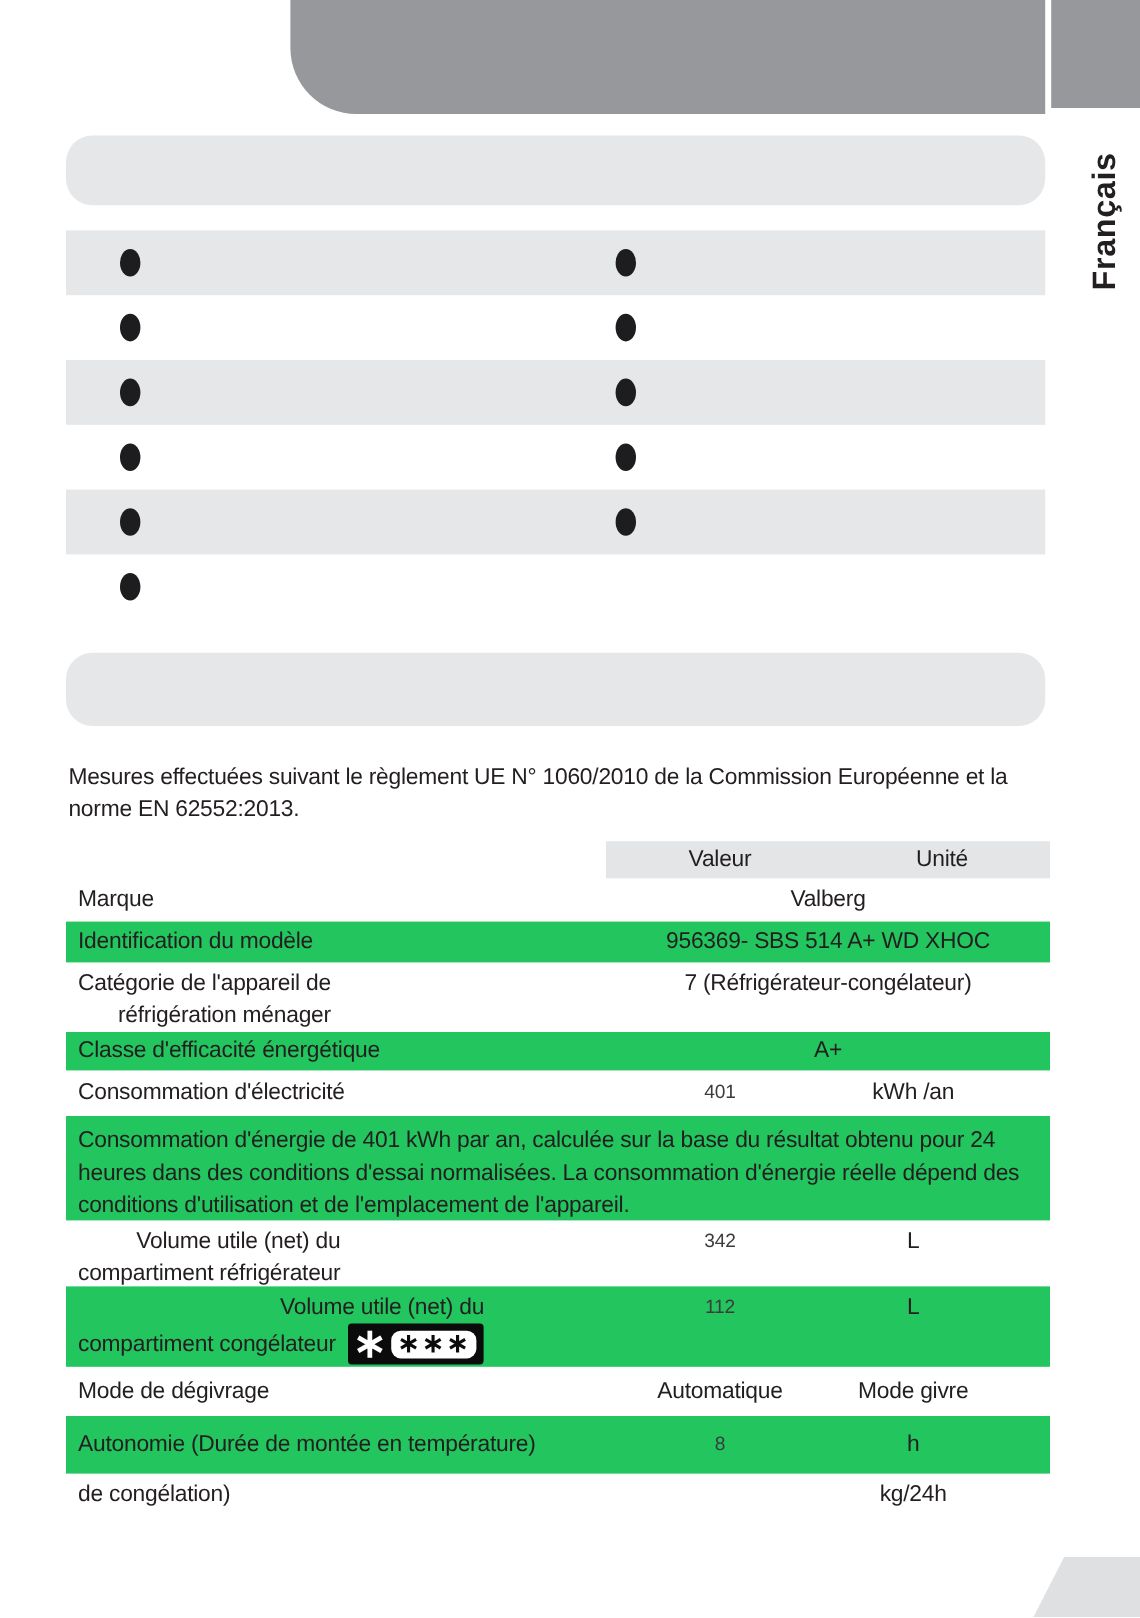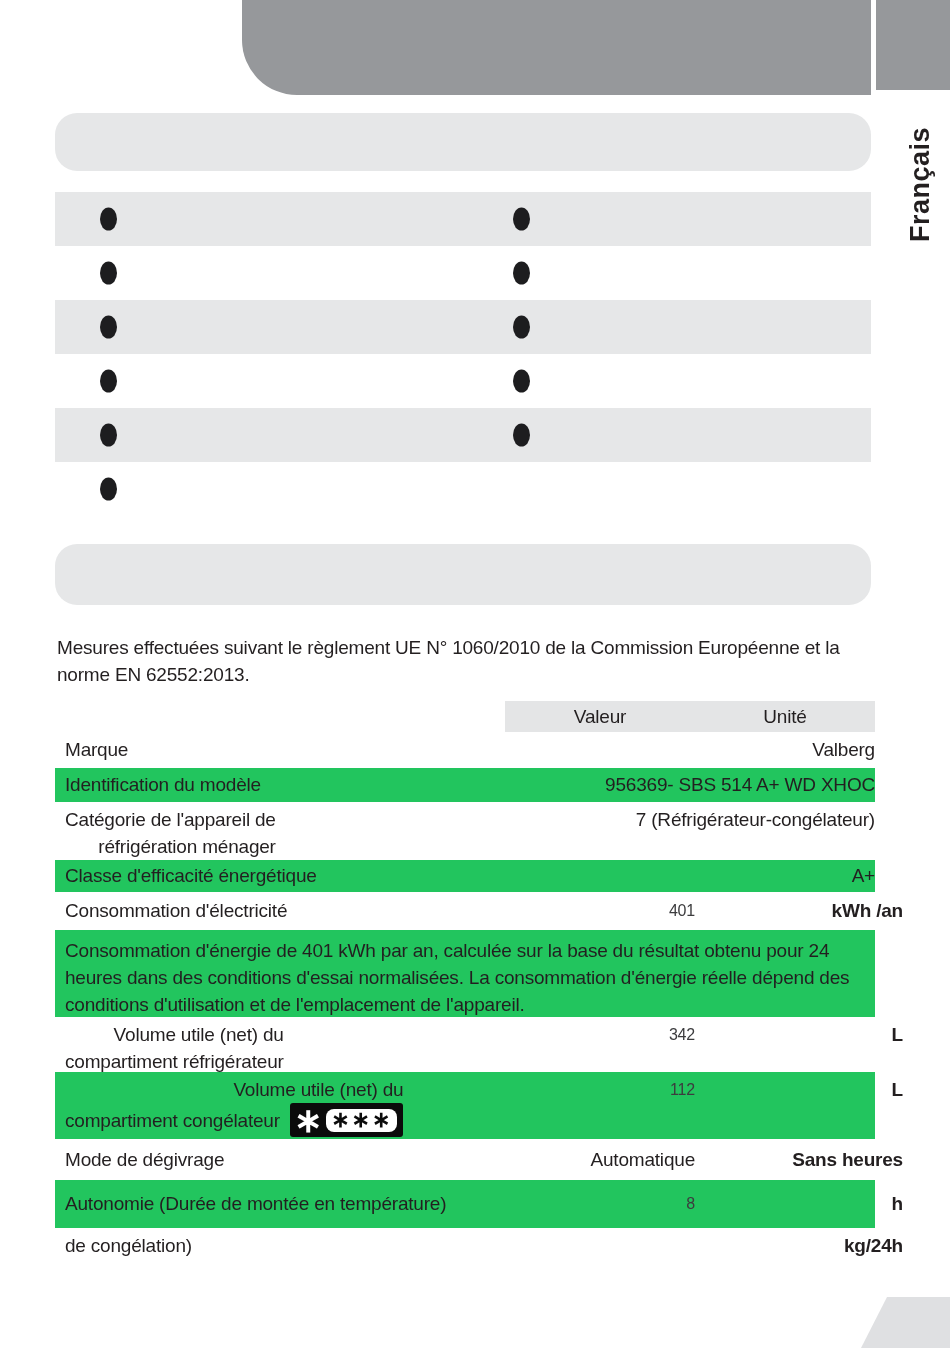--- a/index.html
+++ b/index.html
@@ -32,22 +32,22 @@
 
   
   .tbl{position:absolute;left:55px;top:689px;width:820px;font-size:19px;margin-top:12px;}
   .trow{position:relative;}
   .trow.g{background:#22c55e;}
   .thead{height:31px;}
   .thead .hband{position:absolute;left:450px;top:0;width:370px;height:100%;background:#e4e5e6;}
   .hcell{position:absolute;top:50%;transform:translateY(-50%);text-align:center;}
   .hval{left:450px;width:190px;} .hunit{left:640px;width:180px;}
   .lab{position:absolute;left:10px;top:50%;transform:translateY(-50%);white-space:nowrap;text-align:right;}
-  .val,.unit,.spanv{position:absolute;top:50%;transform:translateY(-50%);text-align:right;}
-  .val{left:450px;width:190px;} .unit{left:668px;width:180px;font-weight:bold;}
+  .val,.unit,.spanv{position:absolute;top:50%;transform:translateY(-50%);text-align:center;}
+  .val{left:450px;width:190px;} .unit{left:616px;width:180px;}
   .spanv{left:450px;width:370px;}
   .num{font-size:16px;color:#3c3c3e;}
   .multi .lab,.multi .val,.multi .unit,.multi .spanv{top:4px;transform:none;line-height:27px;}
   .lab .ln{white-space:nowrap;line-height:27px;}
   .r-marque{height:36px;} .r-id{height:34px;} .r-cat{height:58px;} .r-classe{height:32px;}
   .r-conso{height:38px;} .r-volref{height:55px;} .r-volcong{height:67px;}
   .r-mode{height:41px;} .r-auto{height:48px;} .r-pouvoir{height:66px;}
   .r-note{height:87px;}
   .note-text{position:absolute;left:10px;top:7px;width:800px;line-height:27px;}
 
@@ -166,21 +166,21 @@
           </span>
         </div>
       </div>
       <div class="val num">112</div>
       <div class="unit">L</div>
     </div>
 
     <div class="trow r-mode">
       <div class="lab">Mode de dégivrage</div>
       <div class="val">Automatique</div>
-      <div class="unit">Sans heures</div>
+      <div class="unit">Mode givre</div>
     </div>
 
     <div class="trow g r-auto">
       <div class="lab">Autonomie (Durée de montée en température)</div>
       <div class="val num">8</div>
       <div class="unit">h</div>
     </div>
 
     <div class="trow multi r-pouvoir">
       <div class="lab">

